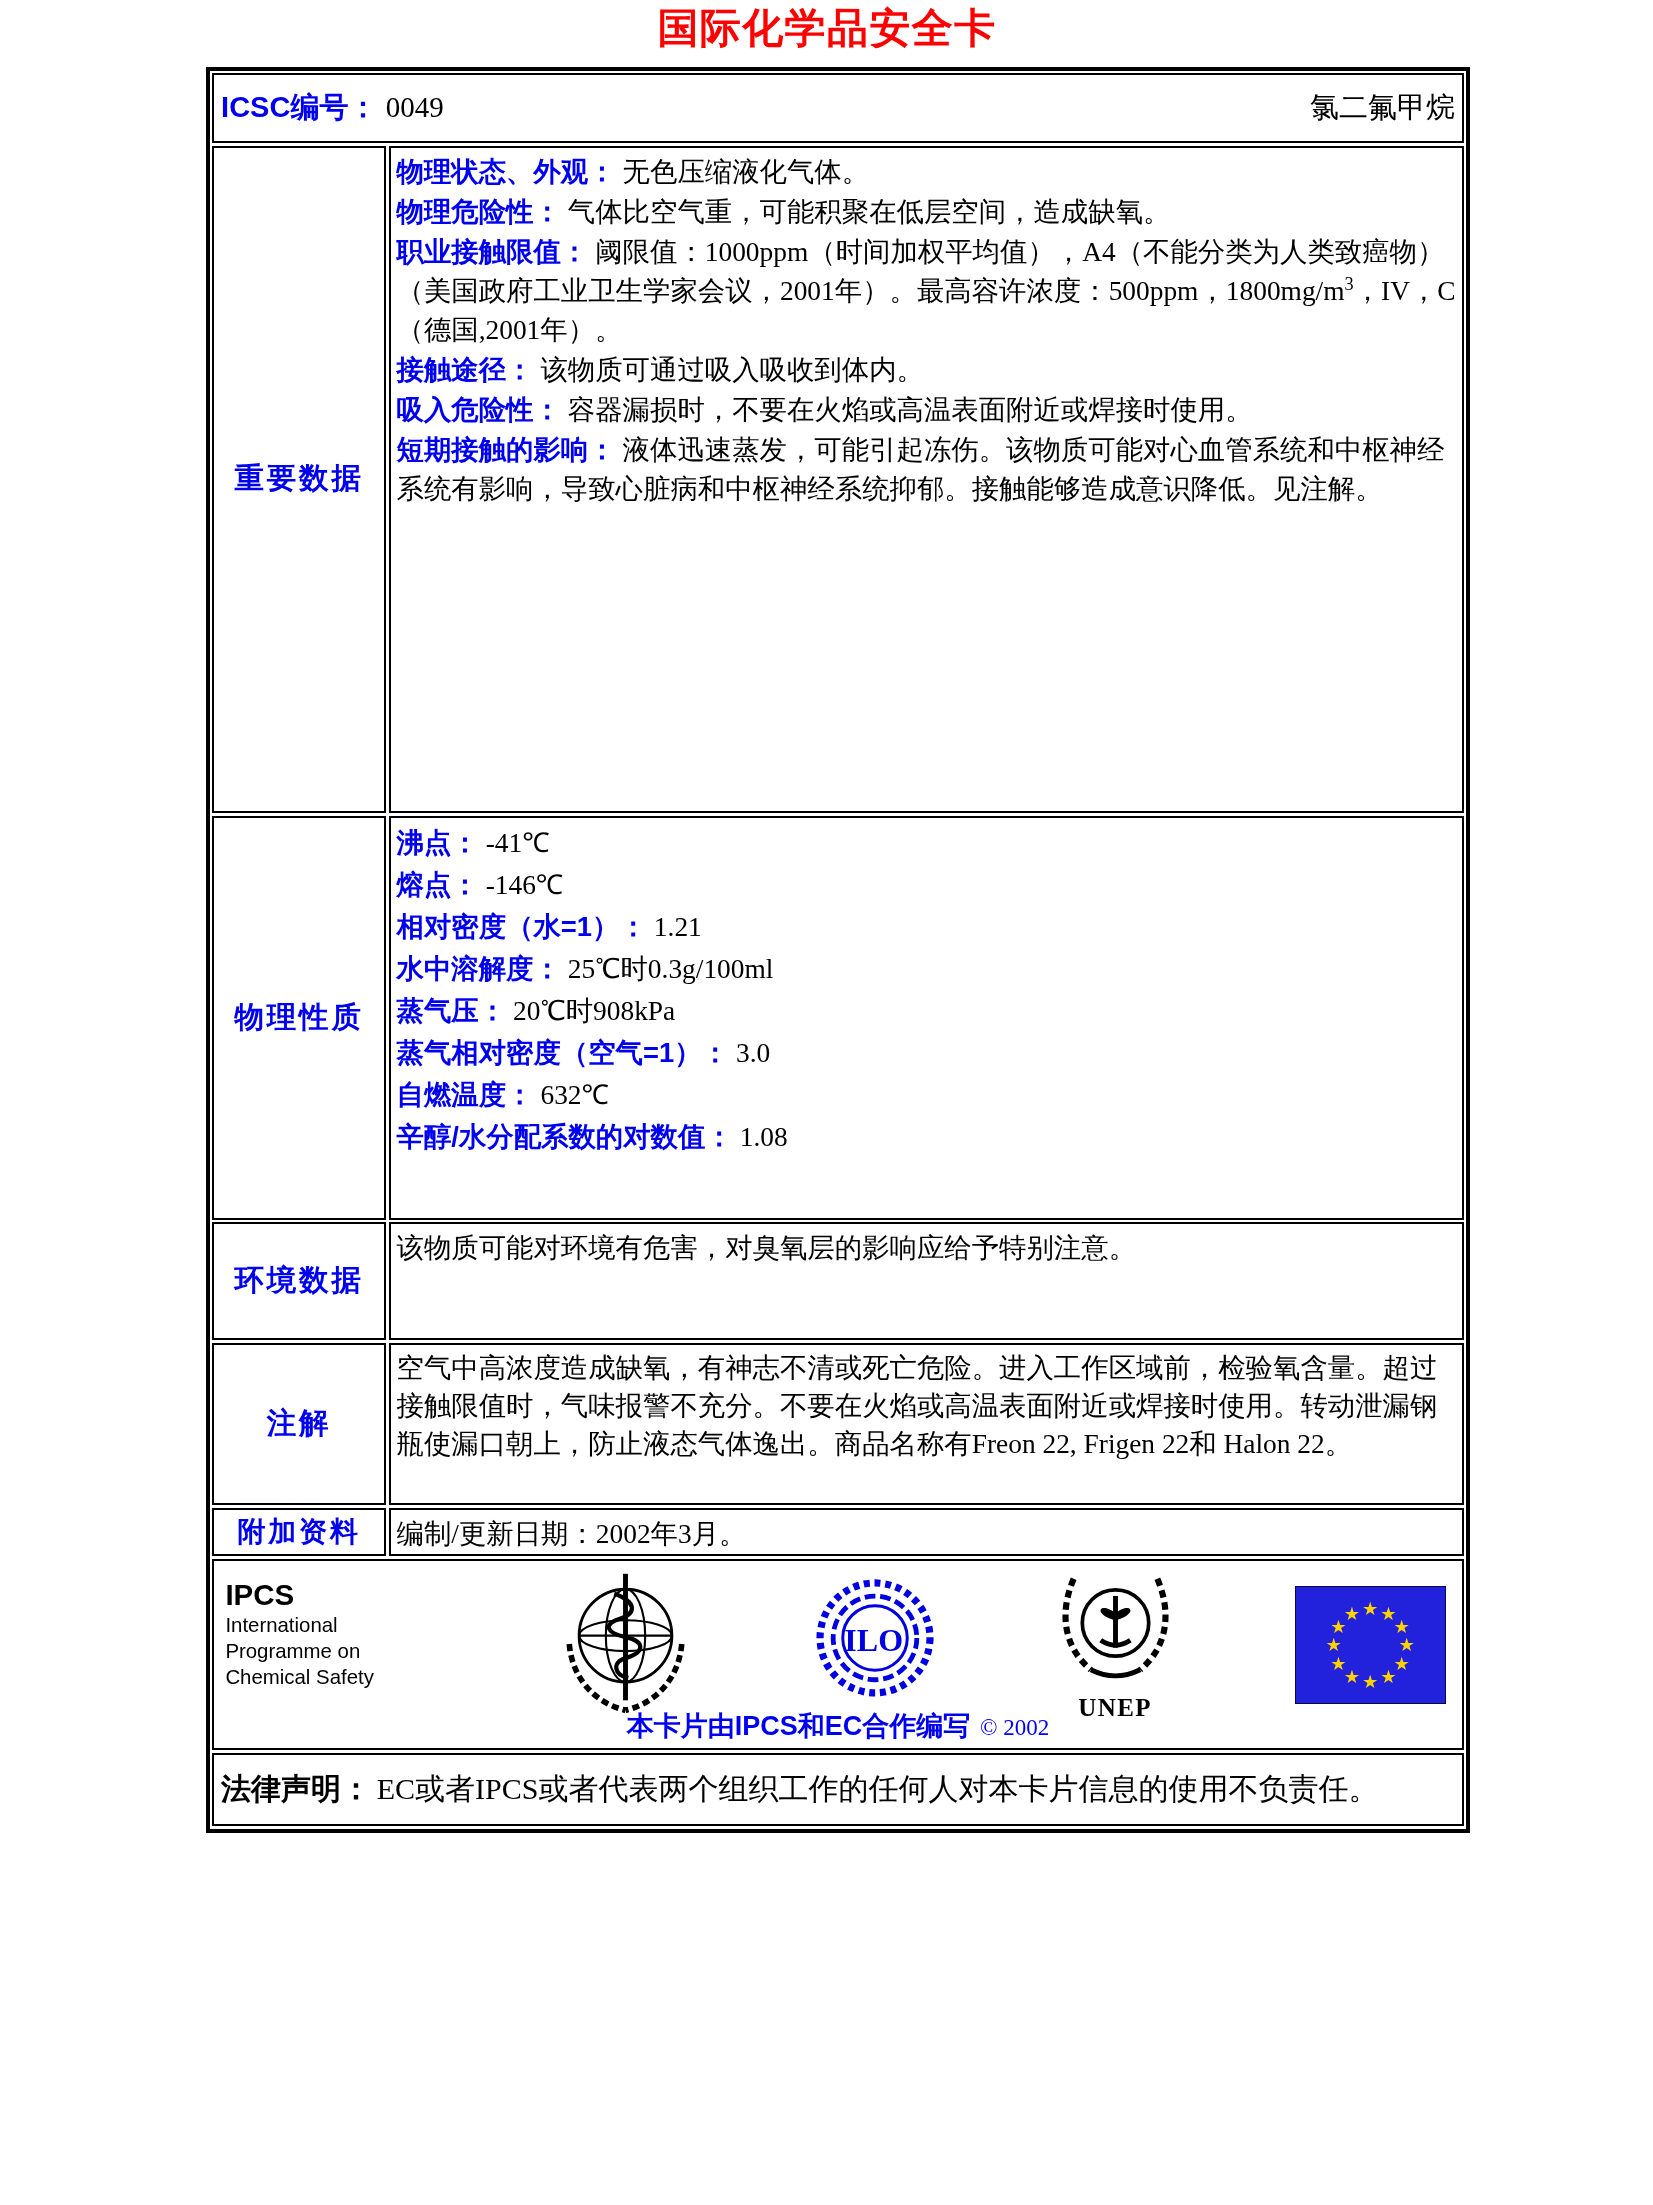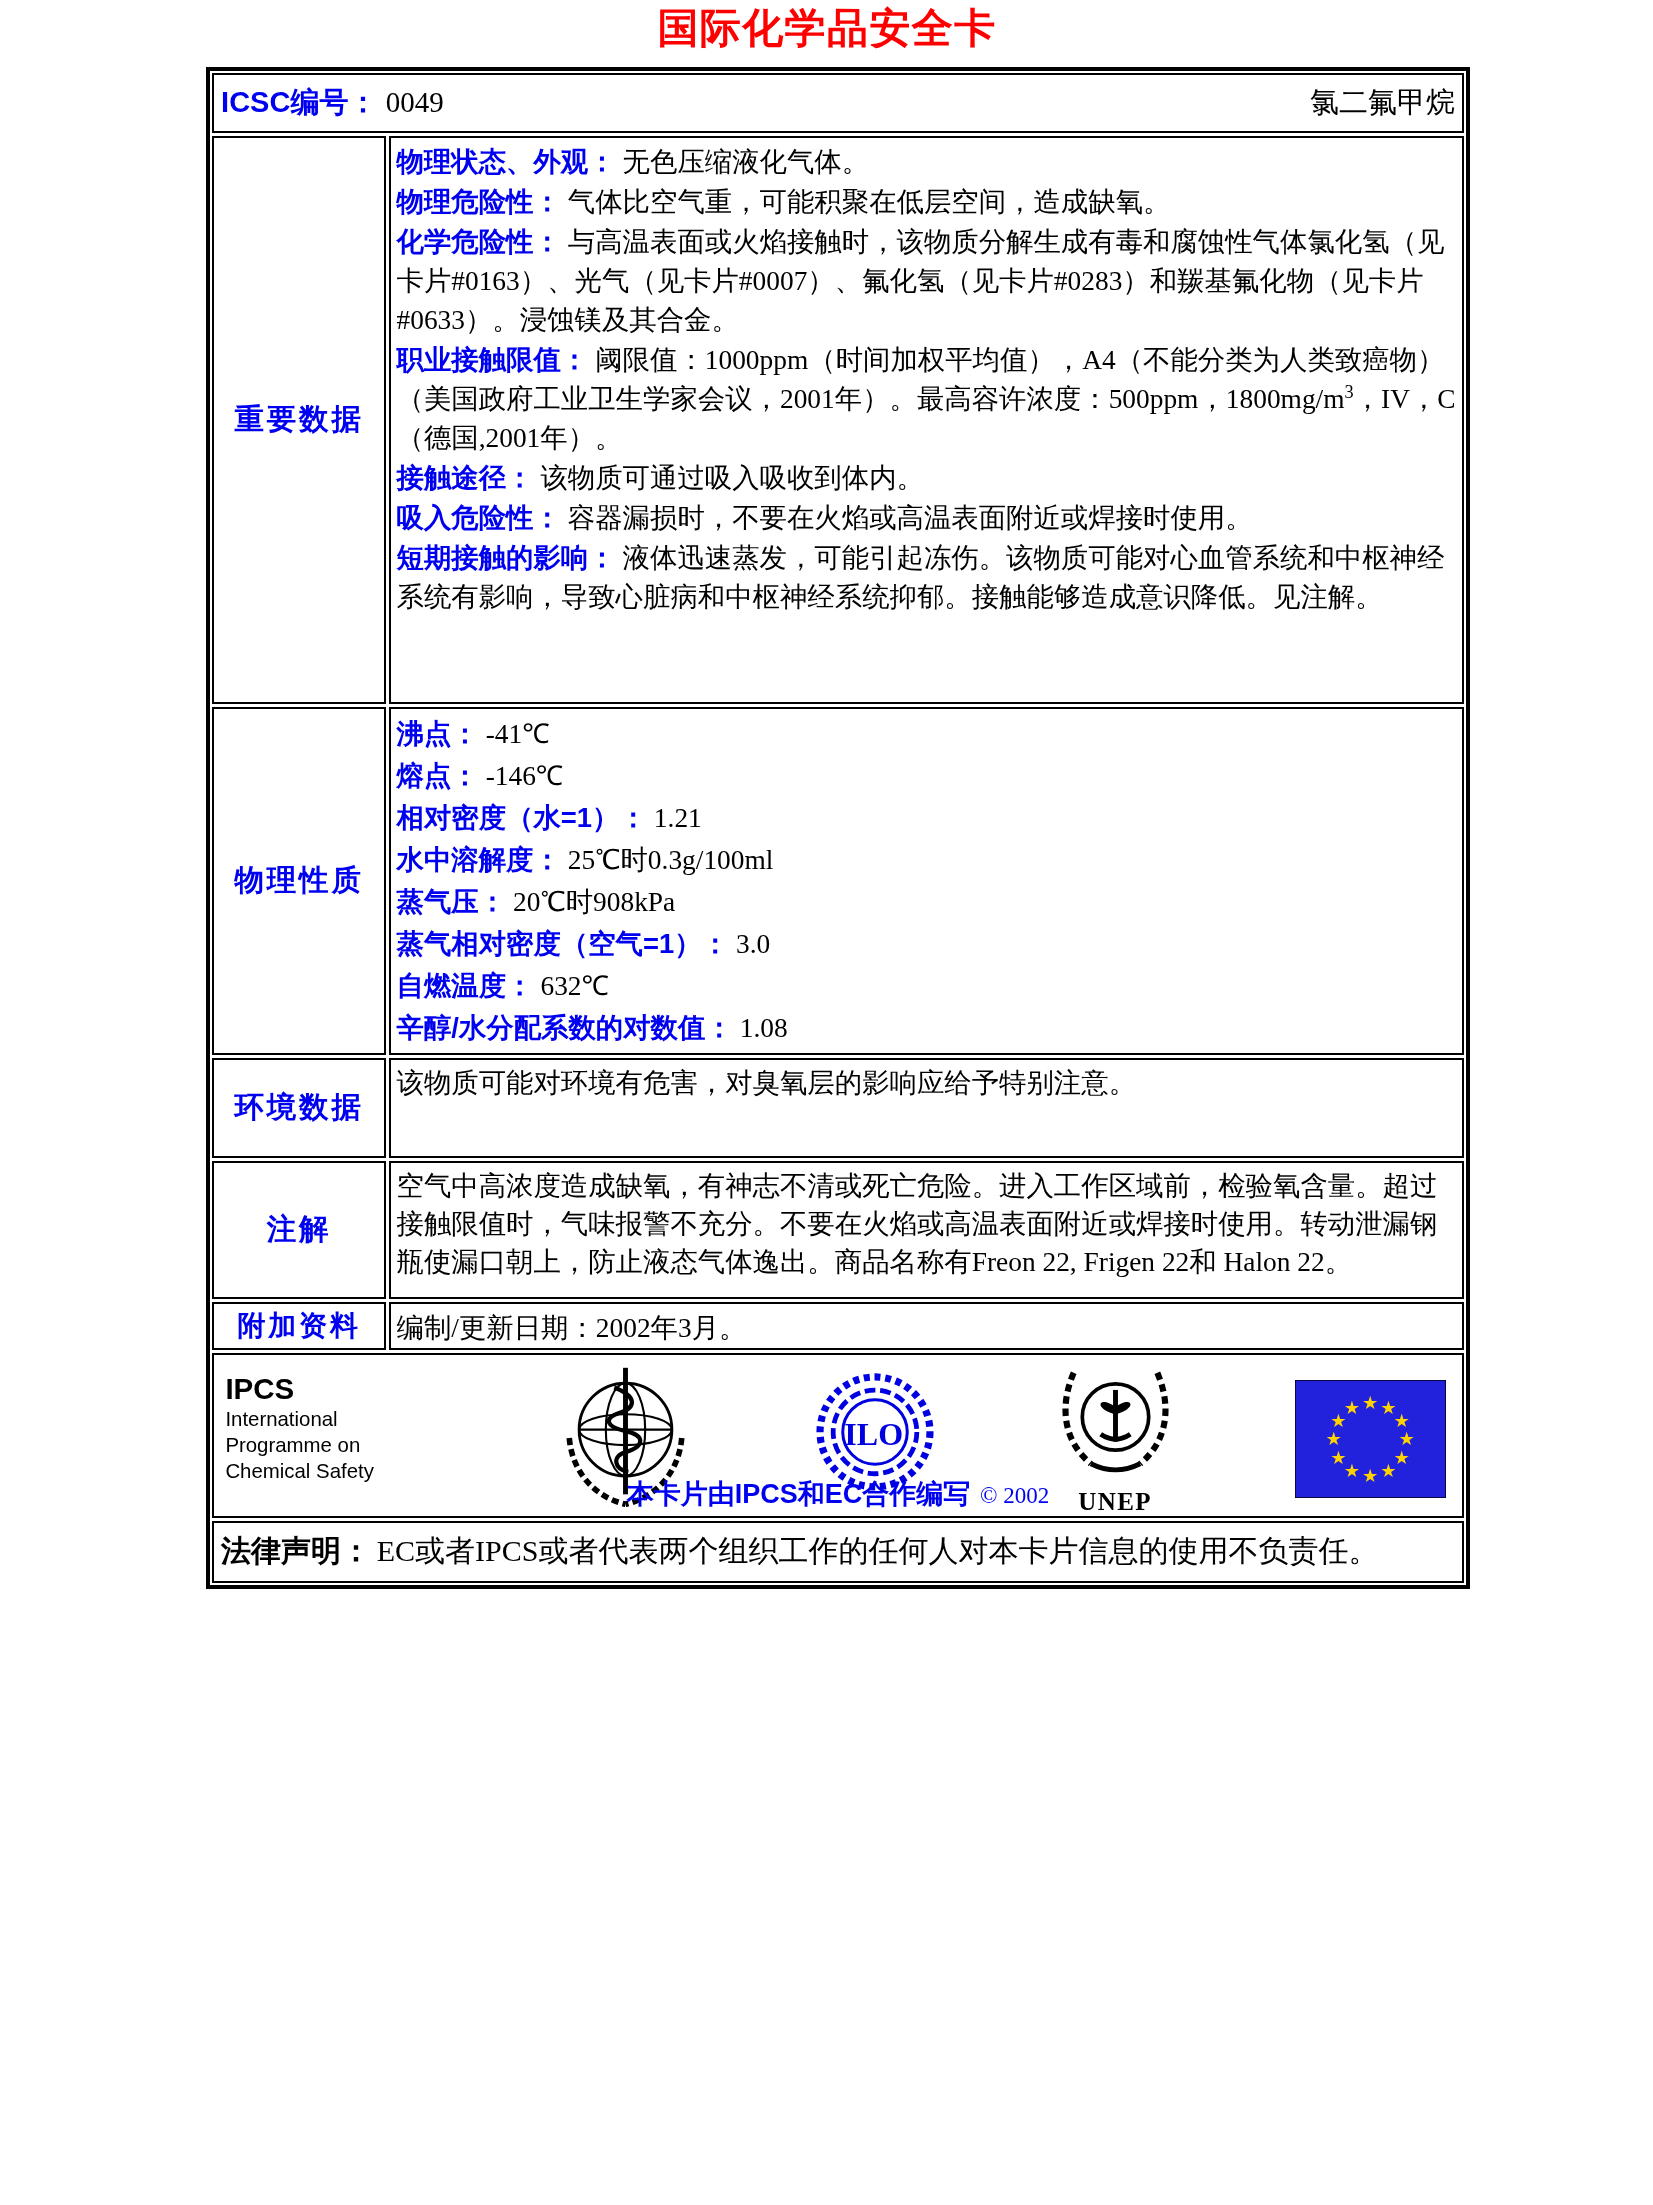--- a/index.html
+++ b/index.html
@@ -8,21 +8,21 @@
 
   .page { position: absolute; inset: 0; background: #fff; border-radius: 28px; }
 
   .doc-title {
     position: absolute; top: 1.4px; left: 0; width: 100%;
     text-align: center; color: #fe0000; font-weight: bold;
     font-family: "Liberation Sans", sans-serif; font-size: 41px; letter-spacing: 1.4px;
   }
 
   .card {
-    position: absolute; left: 206px; top: 67px; width: 1264px; height: 1522px;
+    position: absolute; left: 206px; top: 67px; width: 1264px; height: 1766px;
     border: 4.2px solid #000; padding: 2.1px;
     display: flex; flex-direction: column; gap: 2.8px; background: #fff;
   }
 
   .row { display: flex; gap: 2.8px; width: 100%; }
   .cell { border: 2.1px solid #000; background: #fff; }
   .label-cell {
     width: 174px; flex: 0 0 174px;
     display: flex; align-items: center; justify-content: center;
     color: #0000f0; font-family: "Liberation Sans", sans-serif;
@@ -91,21 +91,20 @@
       </div>
     </div>
 
     <div class="row" style="height:667px">
       <div class="cell label-cell">
         <span>重要数据</span>
       </div>
       <div class="cell content-cell important-content">
         <p><span class="ilabel">物理状态、外观：</span><span>无色压缩液化气体。</span></p>
         <p><span class="ilabel">物理危险性：</span><span>气体比空气重，可能积聚在低层空间，造成缺氧。</span></p>
-        <p><span class="ilabel">化学危险性：</span><span>与高温表面或火焰接触时，该物质分解生成有毒和腐蚀性气体氯化氢（见卡片#0163）、光气（见卡片#0007）、氟化氢（见卡片#0283）和羰基氟化物（见卡片#0633）。浸蚀镁及其合金。</span></p>
         <p><span class="ilabel">职业接触限值：</span><span>阈限值：1000ppm（时间加权平均值），A4（不能分类为人类致癌物）（美国政府工业卫生学家会议，2001年）。最高容许浓度：500ppm，1800mg/m</span><sup>3</sup><span>，IV，C（德国,2001年）。</span></p>
         <p><span class="ilabel">接触途径：</span><span>该物质可通过吸入吸收到体内。</span></p>
         <p><span class="ilabel">吸入危险性：</span><span>容器漏损时，不要在火焰或高温表面附近或焊接时使用。</span></p>
         <p><span class="ilabel">短期接触的影响：</span><span>液体迅速蒸发，可能引起冻伤。该物质可能对心血管系统和中枢神经系统有影响，导致心脏病和中枢神经系统抑郁。接触能够造成意识降低。见注解。</span></p>
       </div>
     </div>
 
     <div class="row" style="height:404px">
       <div class="cell label-cell">
         <span>物理性质</span>

